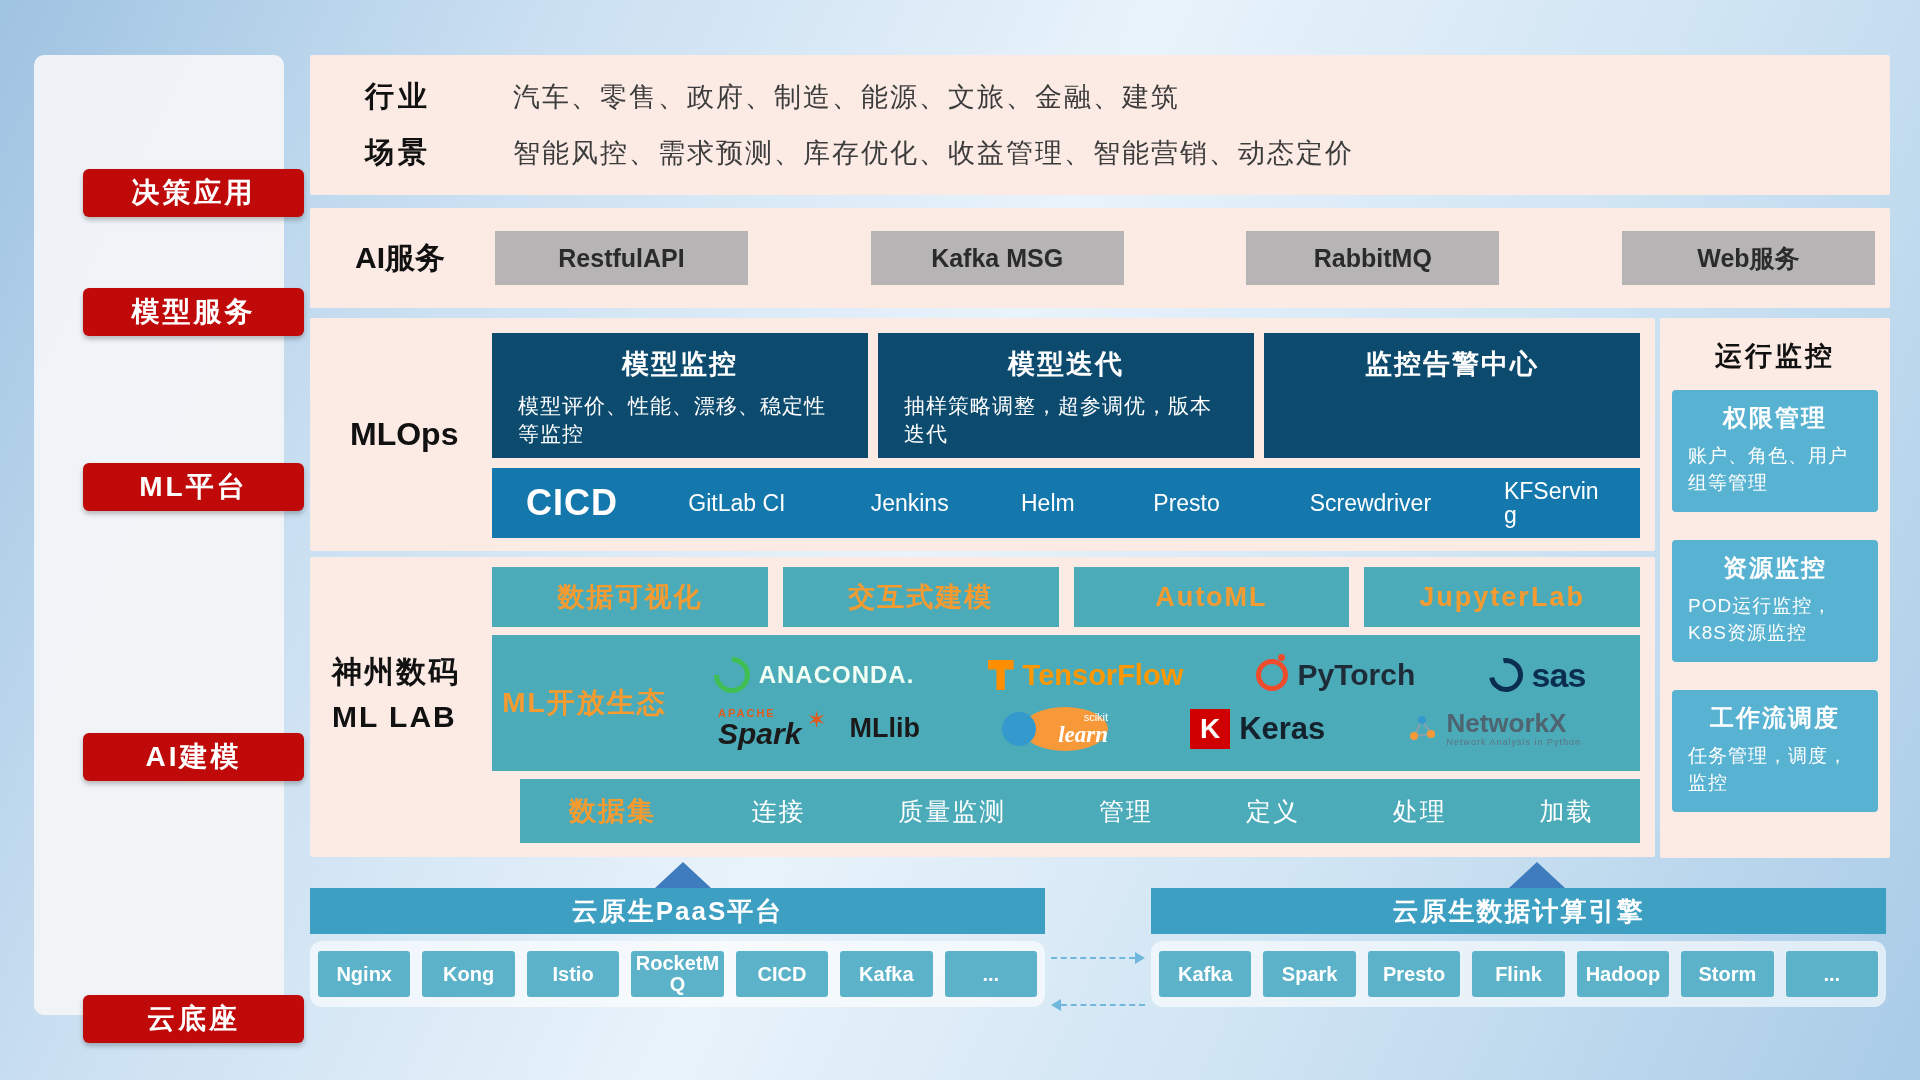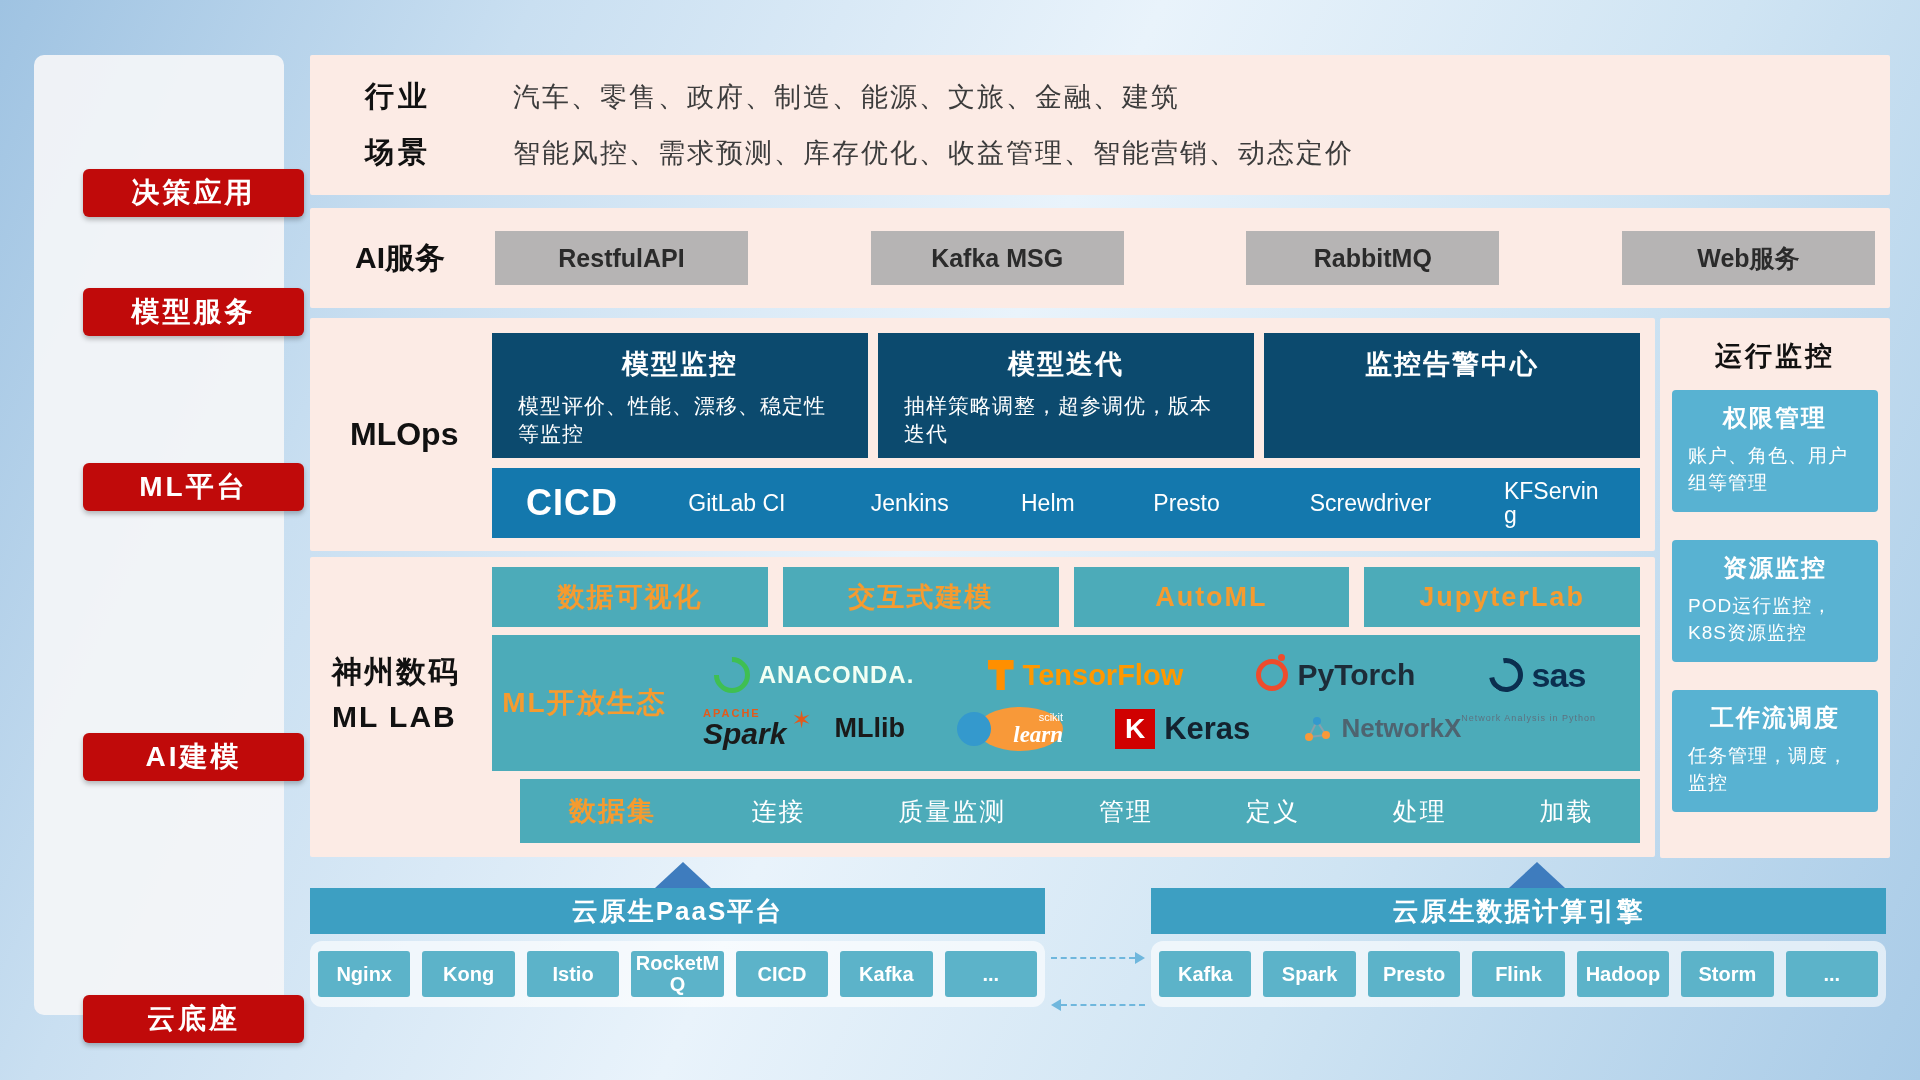--- a/index.html
+++ b/index.html
@@ -81,21 +81,21 @@
   .mllib-text{color:#1a1a1a;font-size:27px;font-weight:bold;margin-left:14px;}
   .skl{position:relative;display:flex;align-items:center;}
   .skl-blue{width:34px;height:34px;background:#3499cd;border-radius:50%;margin-right:-14px;z-index:1;}
   .skl-orange{width:86px;height:44px;background:#f89939;border-radius:50%;display:flex;flex-direction:column;
     align-items:flex-end;justify-content:center;line-height:1;}
   .skl-top{color:#fff;font-size:11px;}
   .skl-main{color:#fff;font-size:23px;font-weight:bold;font-style:italic;font-family:"Liberation Serif",serif;}
   .keras-k{width:40px;height:40px;background:#d00000;color:#fff;font-size:28px;font-weight:bold;
     display:flex;align-items:center;justify-content:center;}
   .keras-text{color:#14222e;font-size:31px;font-weight:bold;}
-  .nx-stack{display:flex;flex-direction:row;line-height:1.1;}
+  .nx-stack{display:flex;flex-direction:column;line-height:1.1;}
   .nx-text{color:#4e6470;font-size:26px;font-weight:bold;}
   .nx-sub{color:#5d7280;font-size:9px;letter-spacing:1px;}
   .dataset-bar{position:absolute;left:182px;top:222px;right:15px;height:64px;background:#4cabb9;display:flex;align-items:center;margin-left:28px;}
   .ds-label{width:185px;text-align:center;color:#f69b2f;font-size:27px;font-weight:bold;letter-spacing:2px;flex:none;}
   .ds-items{flex:1;display:flex;justify-content:space-around;color:#fff;font-size:25px;letter-spacing:2px;}
 
   
   .up-arrow{position:absolute;top:862px;width:56px;}
   .ua-head{width:0;height:0;border-left:28px solid transparent;border-right:28px solid transparent;border-bottom:26px solid #3e7cbe;}
   .ua-stem{width:22px;height:22px;background:#3e7cbe;margin:0 auto;}

